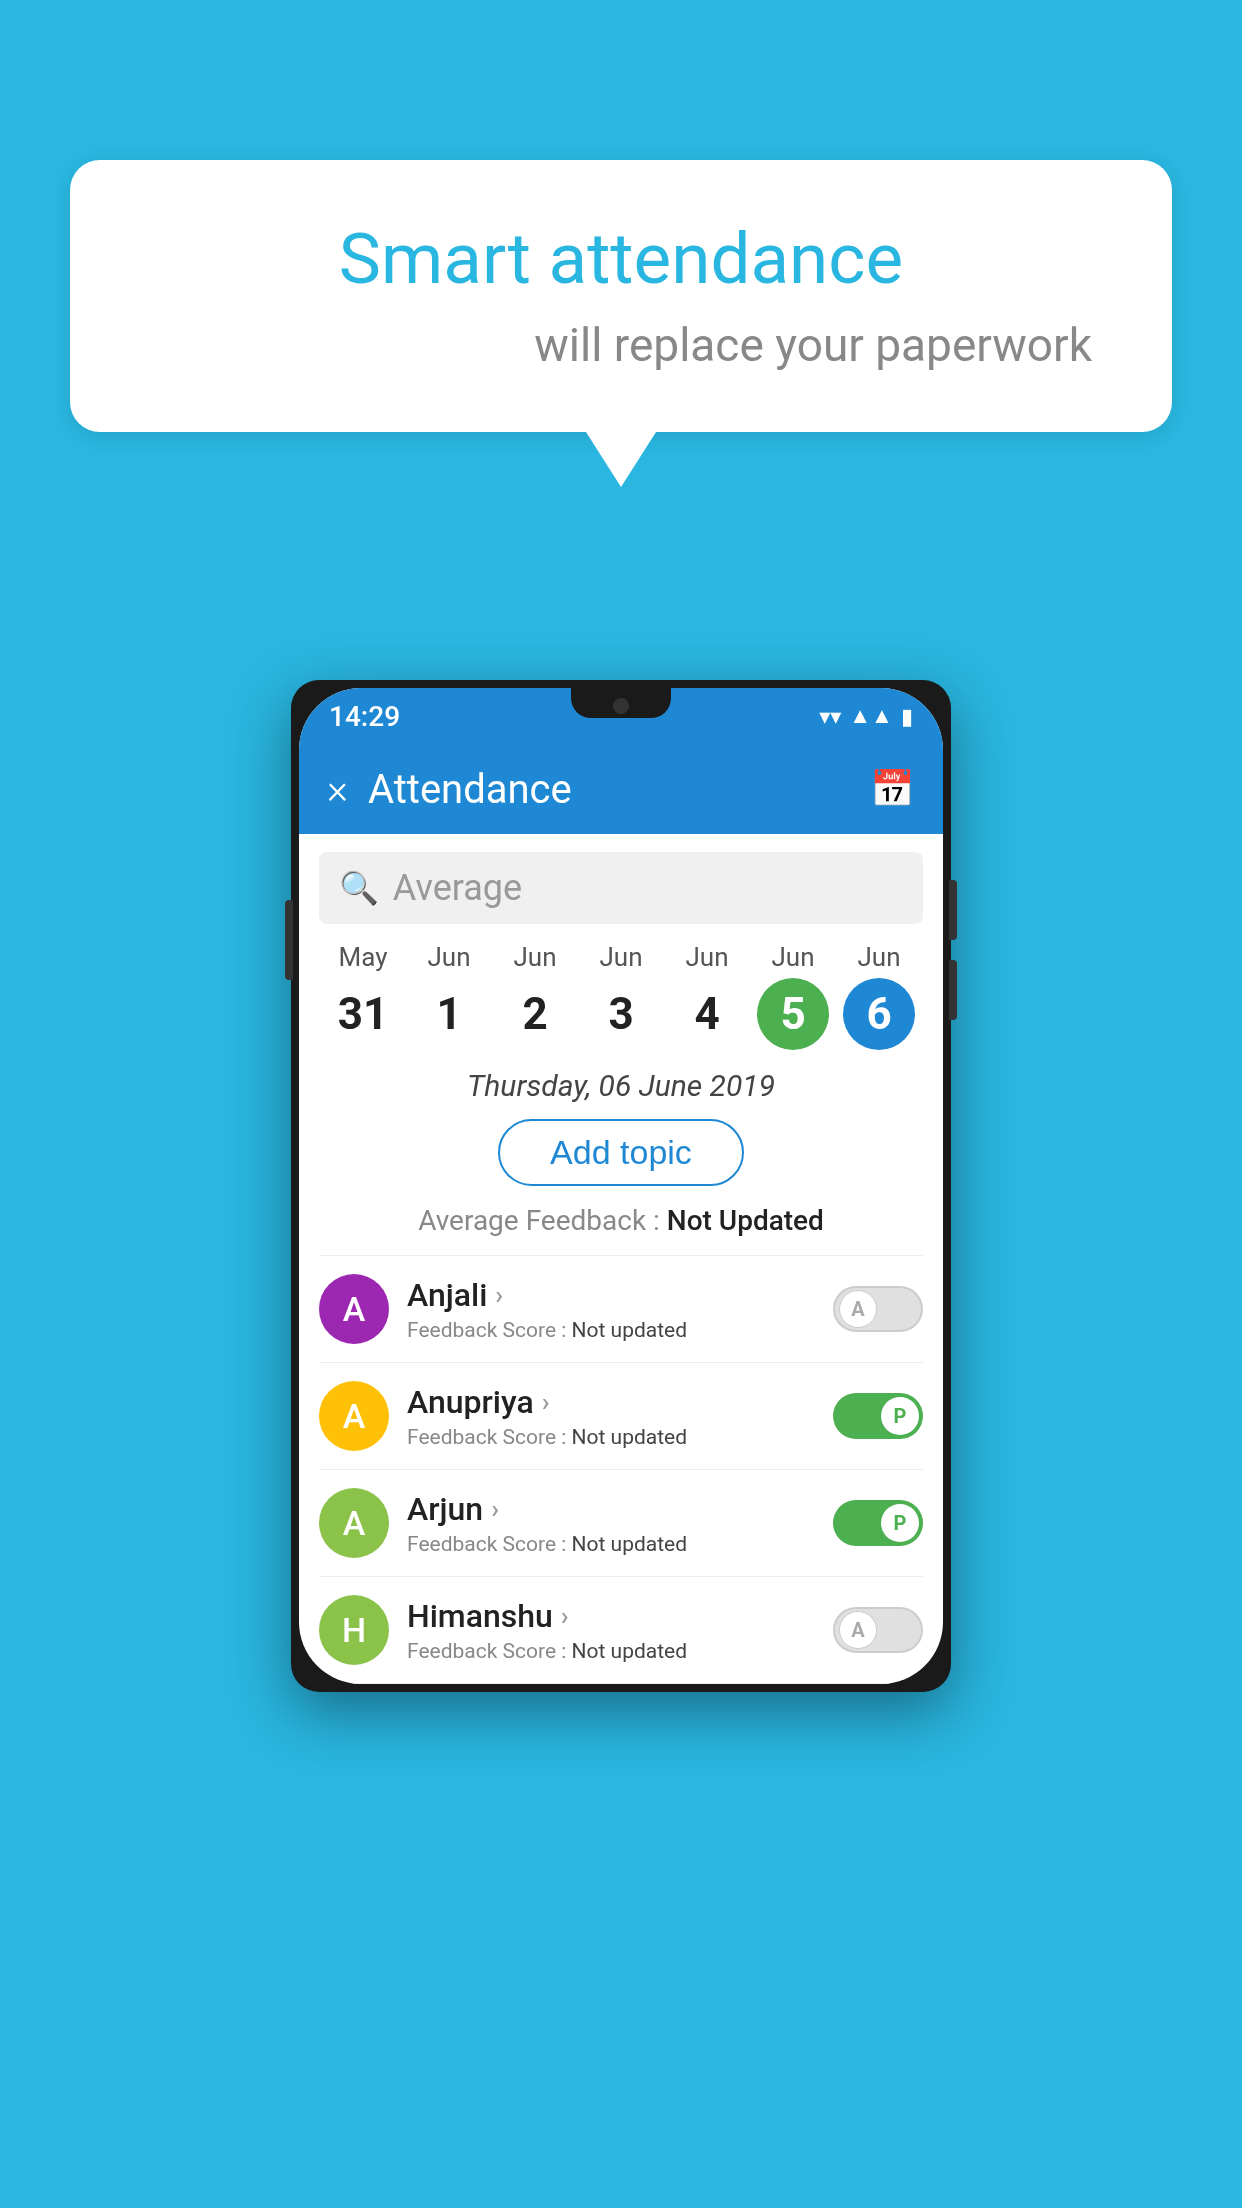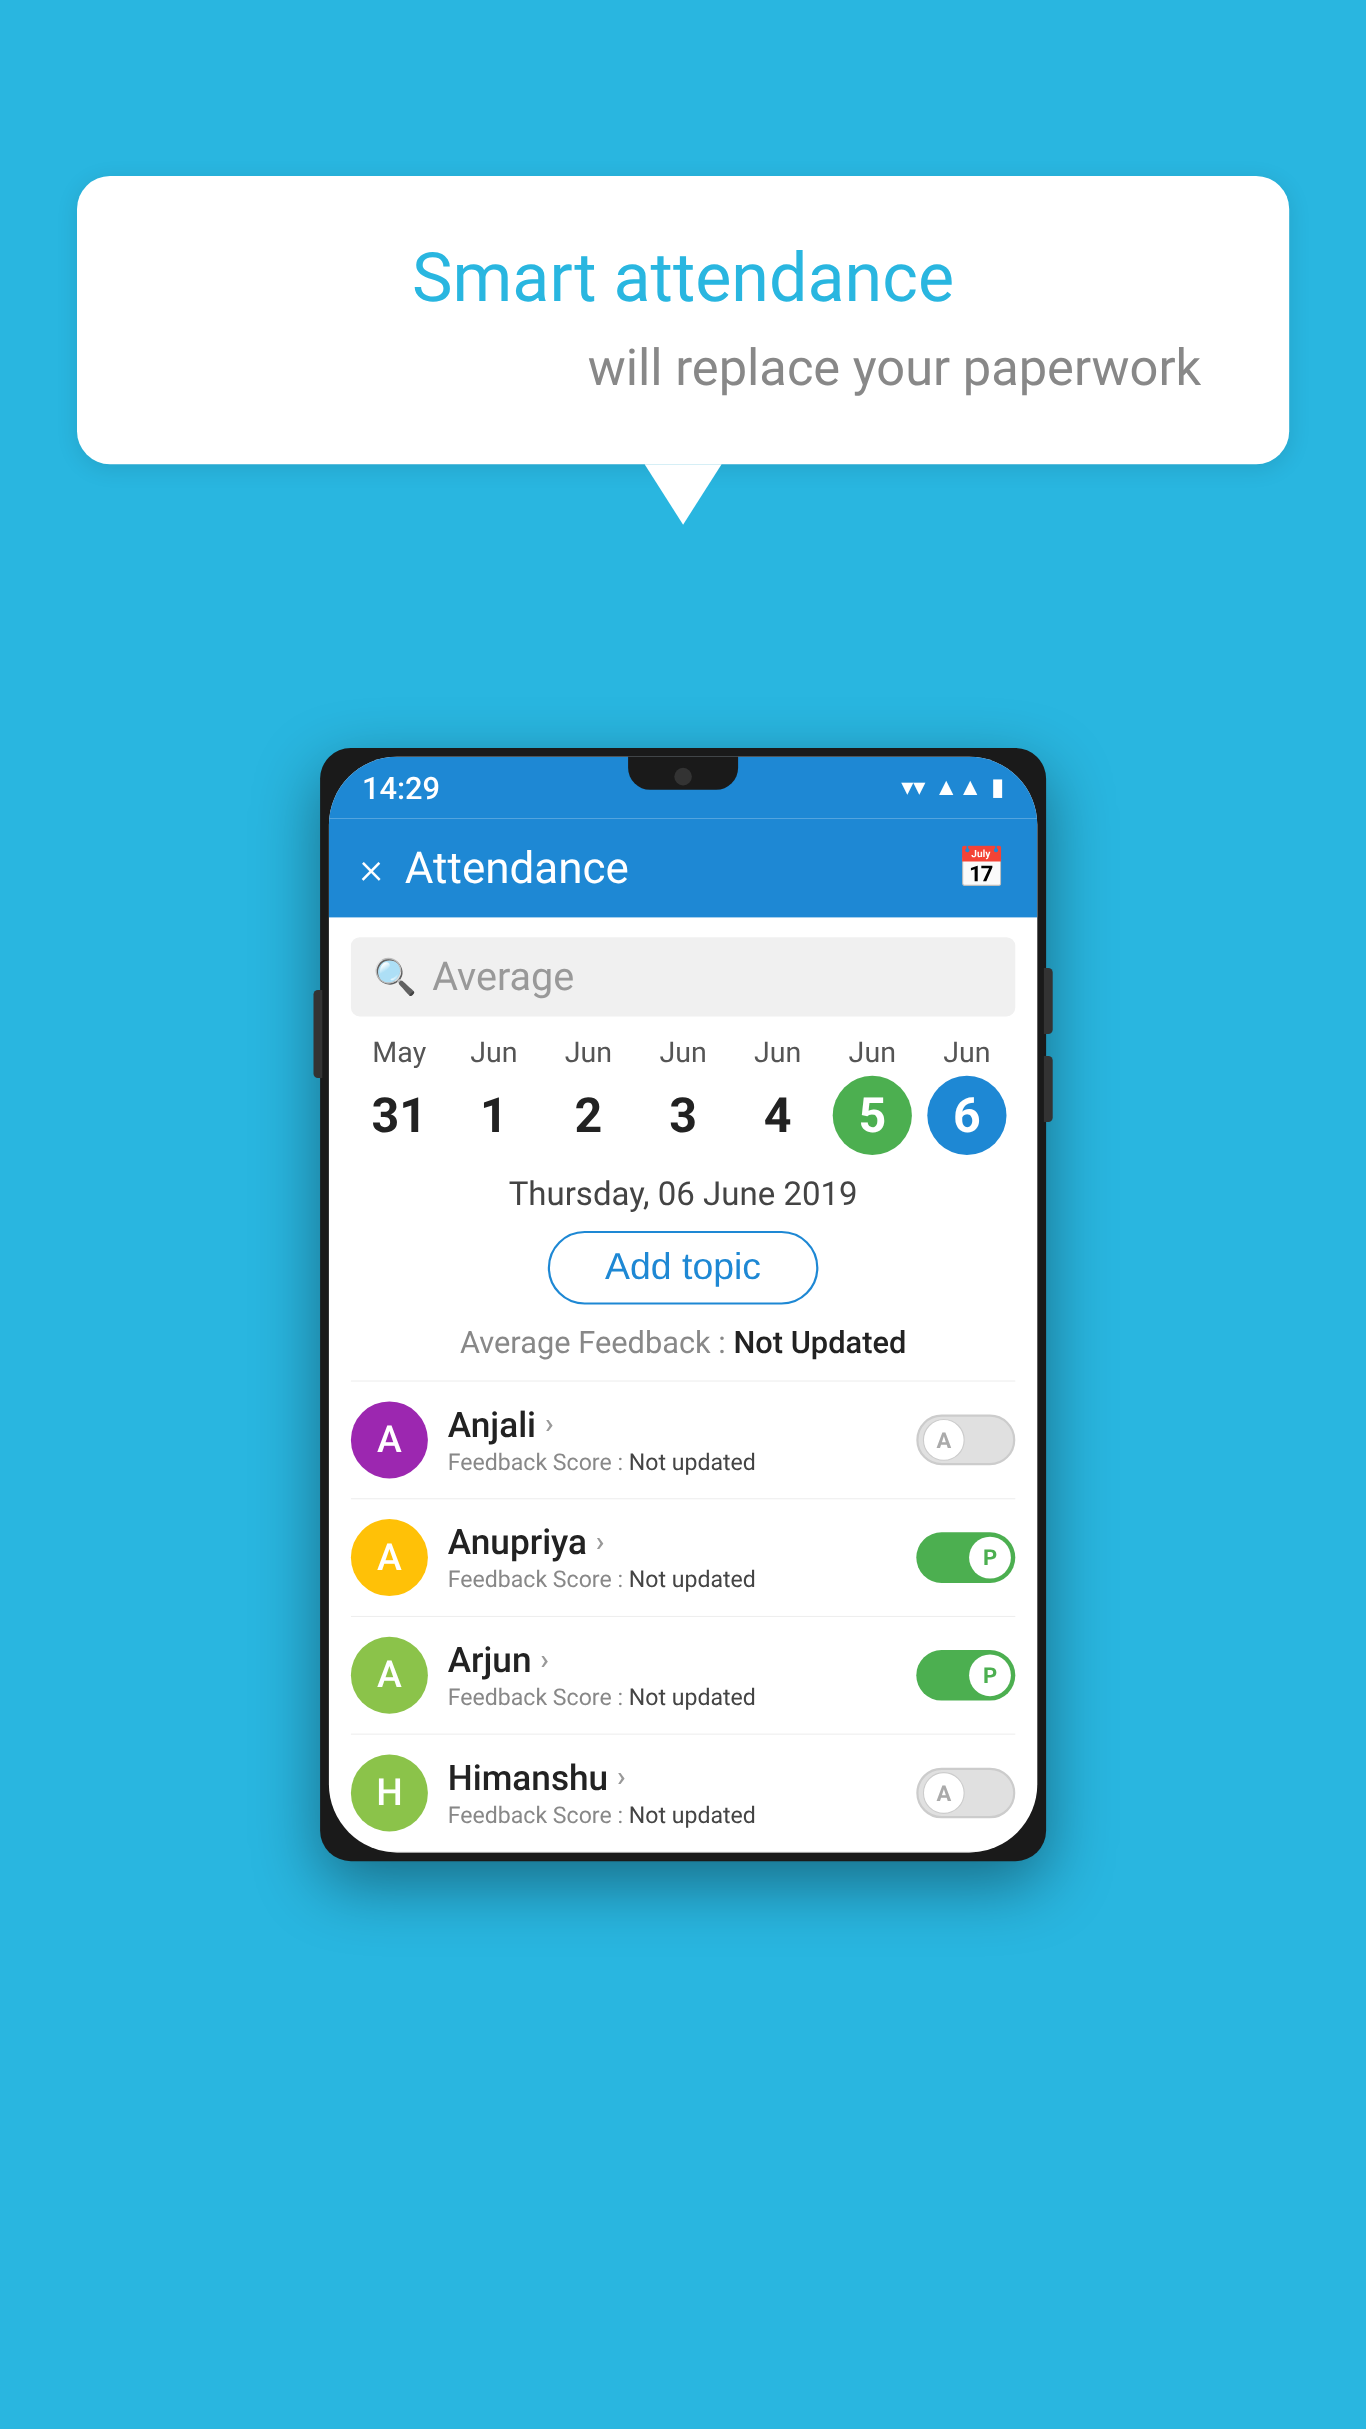--- a/index.html
+++ b/index.html
@@ -35,21 +35,21 @@
 
     .speech-bubble-tail {
       width: 0;
       height: 0;
       border-left: 35px solid transparent;
       border-right: 35px solid transparent;
       border-top: 55px solid white;
     }
 
     .bubble-title {
-      font-size: 62px;
+      font-size: 71px;
       color: #29B6E0;
       font-weight: 400;
       line-height: 1.1;
       margin-bottom: 20px;
     }
 
     .bubble-subtitle {
       font-size: 46px;
       color: #888;
       font-weight: 400;
@@ -233,20 +233,21 @@
       background: #1E88D4;
       color: white;
     }
 
     
     .selected-date {
       text-align: center;
       font-size: 30px;
       color: #444;
       margin: 18px 0 16px;
+      font-style: italic;
     }
 
     
     .add-topic-btn {
       display: block;
       margin: 0 auto 18px;
       border: 2px solid #1E88D4;
       border-radius: 50px;
       padding: 12px 50px;
       background: transparent;

